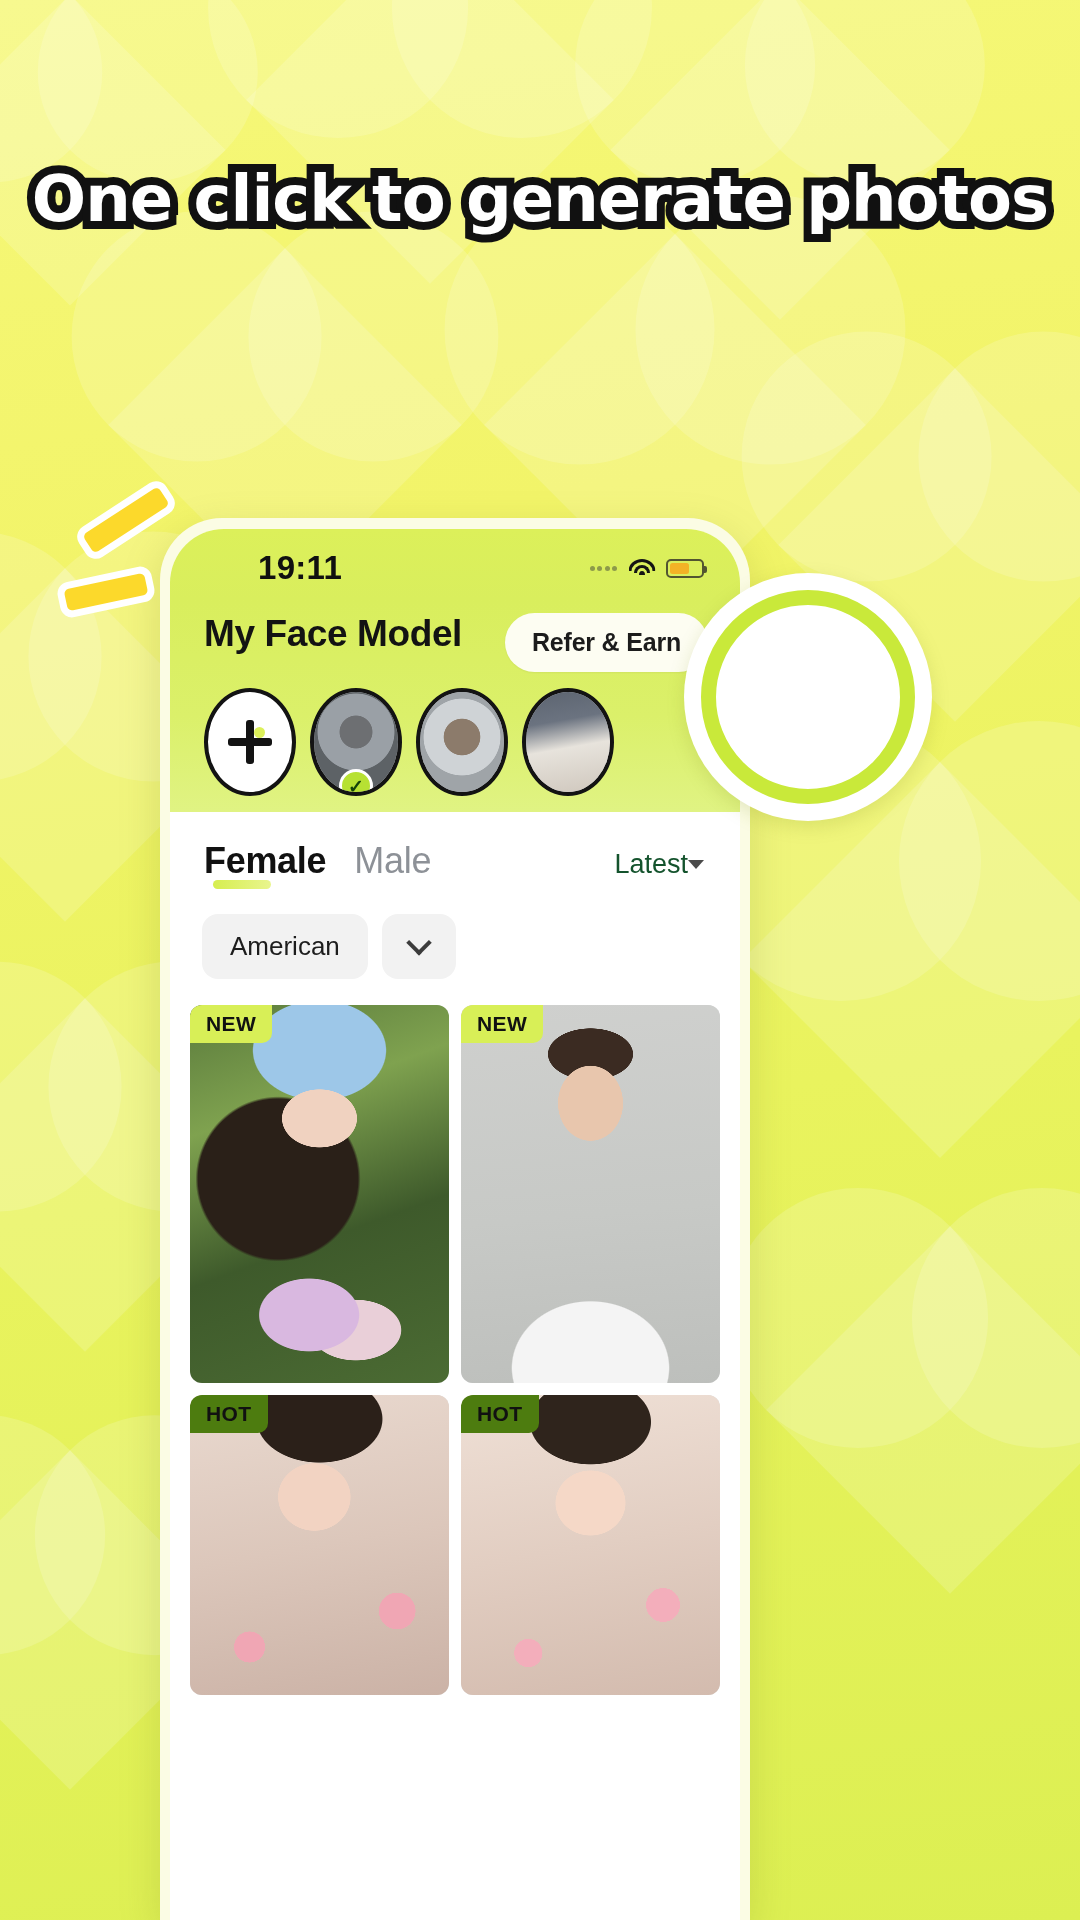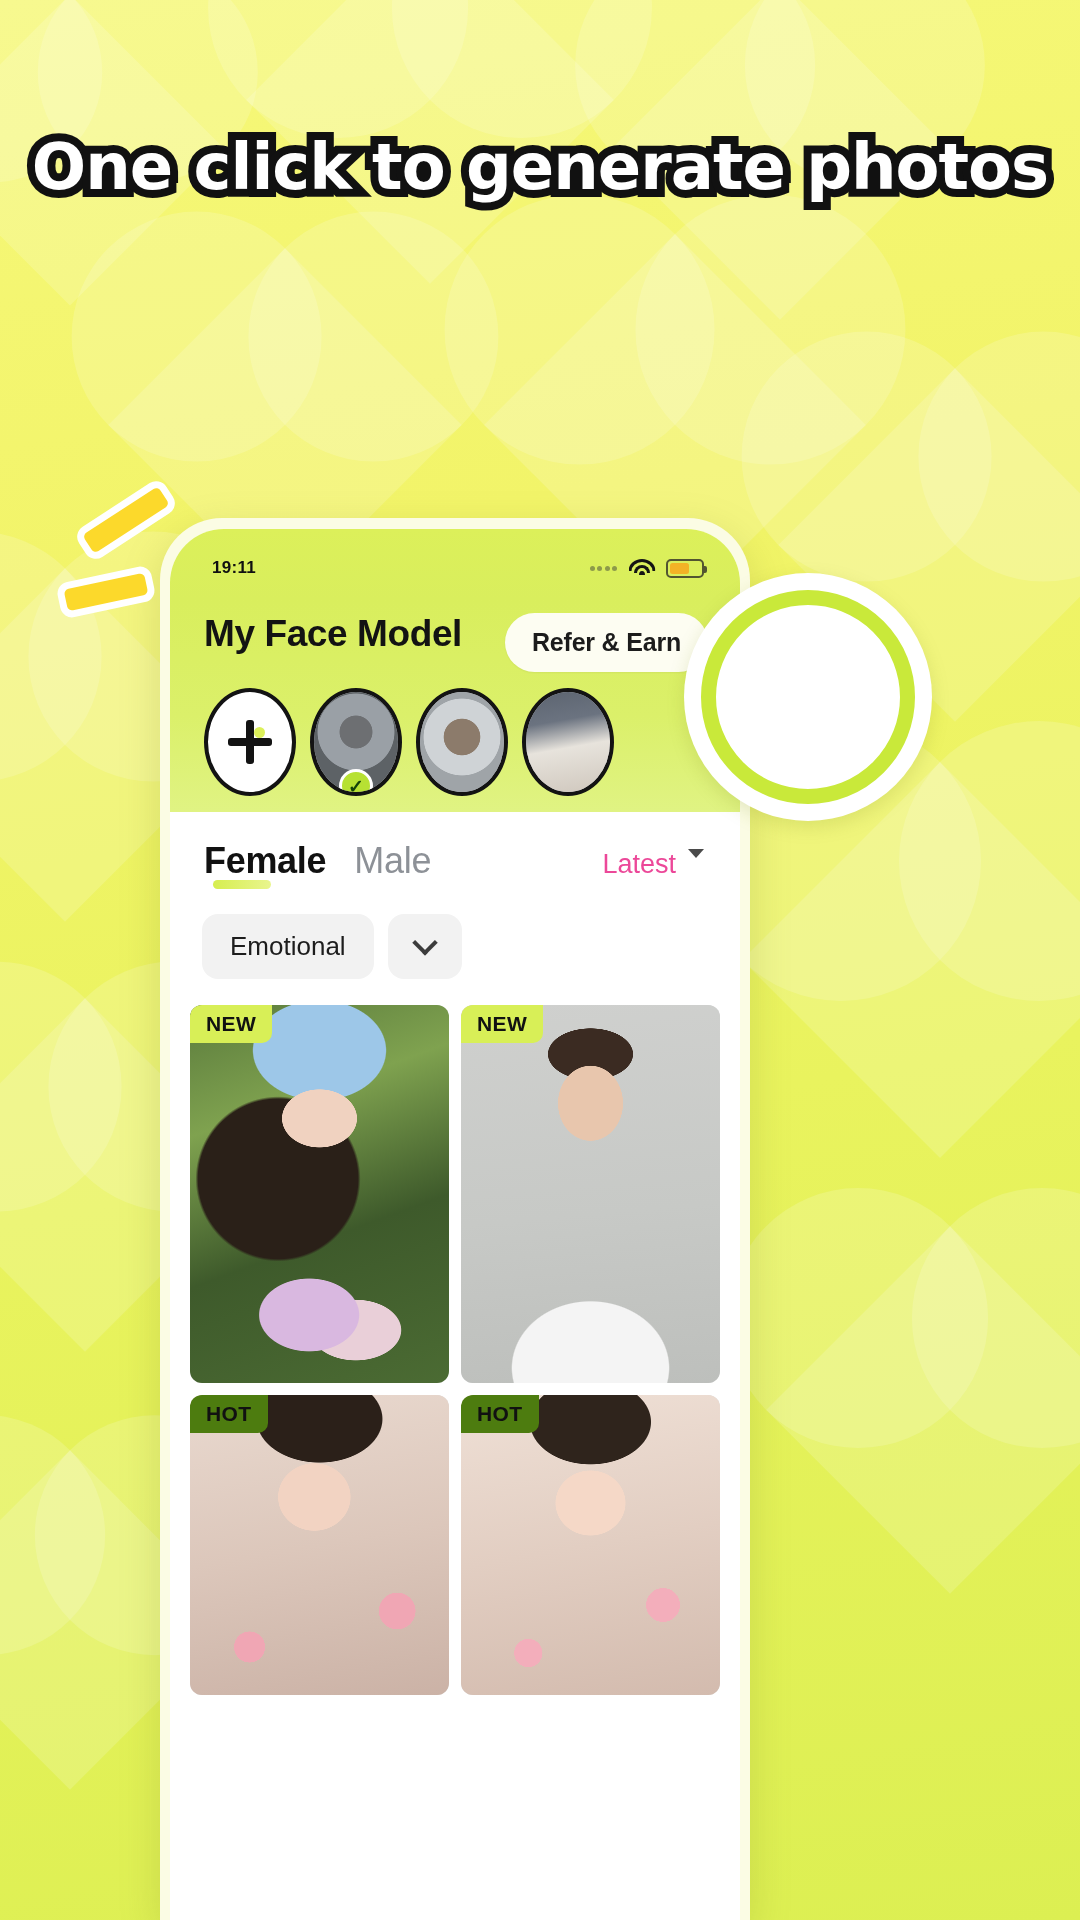--- a/index.html
+++ b/index.html
@@ -29,21 +29,21 @@
     position: absolute;
     background: inherit;
     border-radius: 50%;
   }
   .heart::before { width: 100%; height: 100%; top: -50%; left: 0; }
   .heart::after  { width: 100%; height: 100%; top: 0; left: 50%; }
 
   
   .headline-wrap {
     position: absolute;
-    top: 132px; left: 0; width: 1080px;
+    top: 164px; left: 0; width: 1080px;
     text-align: center;
     z-index: 6;
   }
   .headline {
     display: inline-block;
     font-size: 64px;
     font-weight: 700;
     letter-spacing: -1px;
     color: #ffffff;
     -webkit-text-stroke: 16px #111111;
@@ -75,22 +75,23 @@
   .statusbar {
     position: relative;
     height: 70px;
     background: linear-gradient(180deg, #dcf05a 0%, #d9ee5d 100%);
     display: flex;
     align-items: center;
     justify-content: space-between;
     padding: 8px 36px 0 42px;
   }
   .status-time {
-    font-size: 17px; font-weight: 700; color: #101010;
+    font-size: 33px; font-weight: 700; color: #101010;
     letter-spacing: 0.3px;
+    margin-left: 46px;
   }
   .status-icons { display: flex; align-items: center; gap: 11px; }
   .sig-dots { display: flex; align-items: flex-end; gap: 2.5px; }
   .sig-dots i { display:block; width: 5px; height: 5px; border-radius: 50%; background:#8d9a4a; }
   .wifi-ic { width: 27px; height: 20px; position: relative; }
   .wifi-ic span {
     position: absolute; left: 50%; transform: translateX(-50%);
     border: 3.5px solid #141414; border-bottom: none;
     border-radius: 50% 50% 0 0 / 100% 100% 0 0;
   }
@@ -177,22 +178,22 @@
     margin-right: 28px; letter-spacing: -0.3px;
   }
   .tab.active { color:#111; font-weight: 700; }
   .tab.inactive { color:#8d9197; font-weight: 400; }
   .tab.active::after {
     content:""; position:absolute; left: 9px; bottom: -7px;
     width: 58px; height: 9px; border-radius: 6px;
     background: linear-gradient(90deg,#d6ee4f,#e9f58e);
   }
   .sort {
-    margin-left: auto; display:flex; gap: 12px;
-    font-size: 27px; color: #ec4899; cursor: pointer;
+    margin-left: auto; display:flex; align-items:center; gap: 0;
+    font-size: 27px; color: #14532d; cursor: pointer;
   }
   .chev-sm {
     width: 0; height: 0; border-left: 8px solid transparent;
     border-right: 8px solid transparent; border-top: 9px solid #4a4a4a;
   }
 
   .chips {
     display: flex; flex-wrap: wrap; gap: 14px;
     padding: 32px 30px 0 32px;
   }
@@ -390,21 +391,21 @@
         <div class="tab active">Female</div>
         <div class="tab inactive">Male</div>
         <div class="sort">
           <span>Latest</span>
           <span class="chev-sm"></span>
         </div>
       </div>
 
 
       <div class="chips">
-        <div class="chip">Emotional</div>
+        <div class="chip">American</div>
         <div class="chip expand">
           <span class="chev-dn"></span>
         </div>
       </div>
 
       <div class="grid">
         <div class="card">
           <span class="badge">NEW</span>
           <span class="art1"></span>
         </div>

